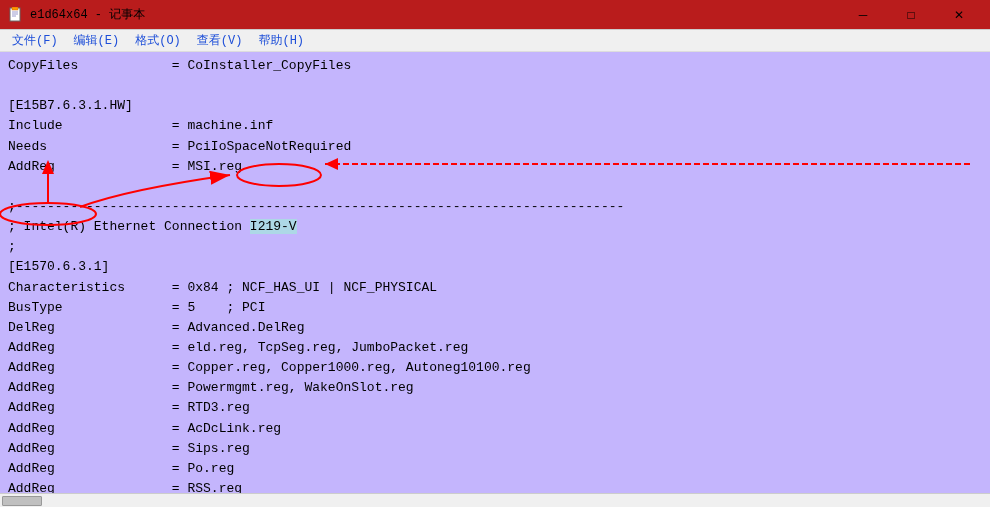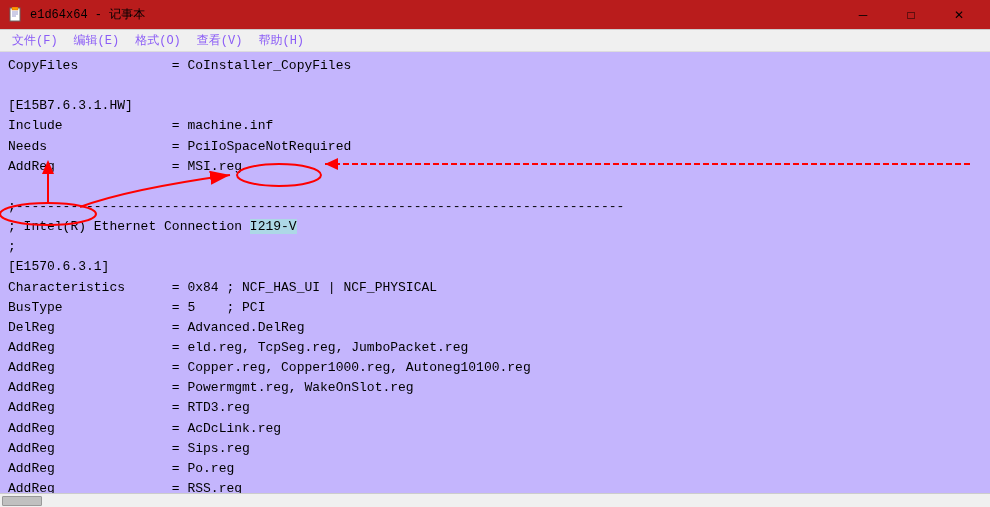--- a/index.html
+++ b/index.html
@@ -60,21 +60,21 @@
       display: flex;
       align-items: center;
       padding: 0 4px;
       background: #f0f0f0;
       border-bottom: 1px solid #ddd;
     }
     .menu-item {
       padding: 2px 8px;
       font-size: 12px;
       cursor: pointer;
-      color: #8b5cf6;
+      color: #1d4ed8;
     }
 
     
     .content-area {
       flex: 1;
       background: #c4b5fd;
       overflow: hidden;
       position: relative;
       padding: 4px 8px;
     }

